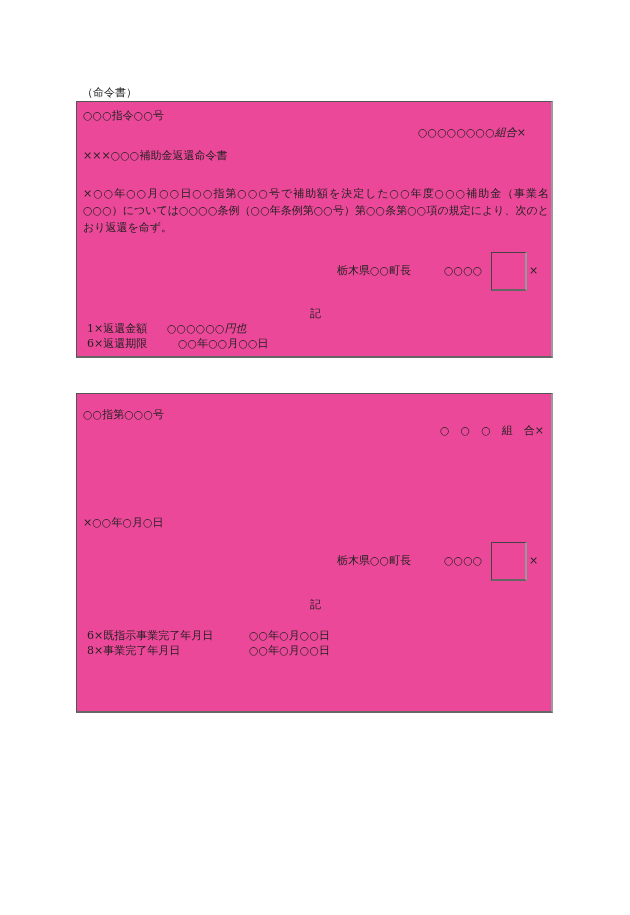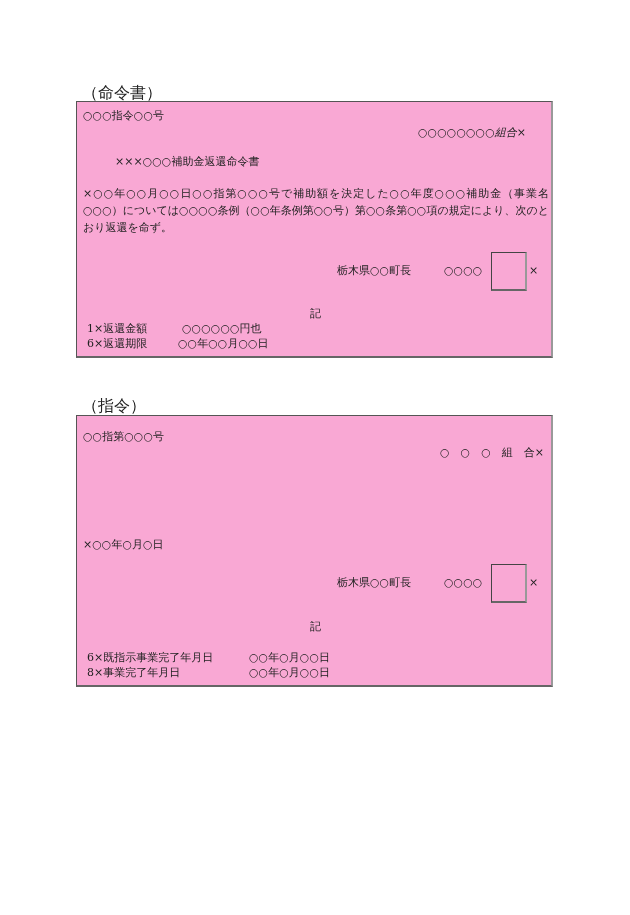--- a/index.html
+++ b/index.html
@@ -2,61 +2,61 @@
 <html><head>
 <meta charset="utf-8">
 <style>
   html, body { margin: 0; padding: 0; background: #ffffff; }
   body {
     width: 630px; height: 915px; position: relative; overflow: hidden;
     font-family: "DejaVu Serif", "Liberation Serif", serif;
     color: #222; font-size: 11px;
   }
   .abs { position: absolute; white-space: nowrap; line-height: 14px; }
-  .section-label { position: absolute; left: 82px; font-size: 16px; color: #222; }
+  .section-label { position: absolute; left: 82px; font-size: 11px; color: #222; }
   .doc-box {
     position: absolute; left: 76px; width: 477px;
     border: 1px solid #555; border-right: 2px solid #999; border-bottom: 2px solid #666;
-    box-sizing: border-box; background: #f9a8d4;
+    box-sizing: border-box; background: #ec4899;
   }
   .para { position: absolute; left: 6px; width: 466px; line-height: 17px; white-space: normal; text-align: justify; }
   .seal-box {
     position: absolute; width: 36px; height: 39px;
     border: 1px solid #444; border-right: 2px solid #999; border-bottom: 2px solid #666;
     box-sizing: border-box;
   }
   .item-row { position: absolute; left: 6px; }
   .item-row span { position: absolute; white-space: nowrap; }
 </style>
 </head>
 <body>
 
 <div class="section-label abs" style="top:86px;">（命令書）</div>
 <div class="doc-box" style="top:101px; height:257px;">
   <div class="abs" style="left:6px; top:7px;">○○○指令○○号</div>
   <div class="abs" style="left:341px; top:24px;font-style:italic;">○○○○○○○○組合×</div>
-  <div class="abs" style="left:6px; top:53px;margin-left:32px;">×××○○○補助金返還命令書</div>
+  <div class="abs" style="left:6px; top:47px;">×××○○○補助金返還命令書</div>
   <div class="para" style="top:83px;">×○○年○○月○○日○○指第○○○号で補助額を決定した○○年度○○○補助金（事業名○○○）については○○○○条例（○○年条例第○○号）第○○条第○○項の規定により、次のとおり返還を命ず。</div>
   <div class="abs" style="left:260px; top:162px;">栃木県○○町長</div>
   <div class="abs" style="left:367px; top:162px;">○○○○</div>
   <div class="seal-box" style="left:414px; top:150px;"></div>
   <div class="abs" style="left:452px; top:162px;">×</div>
   <div class="abs" style="left:233px; top:205px;">記</div>
   <div class="item-row" style="top:219px;">
     <span style="left:4px;">1×返還金額</span>
-    <span style="left:99px;">○○○○○○円也</span>
+    <span style="left:84px;font-style:italic;">○○○○○○円也</span>
   </div>
   <div class="item-row" style="top:234px;">
     <span style="left:4px;">6×返還期限</span>
     <span style="left:95px;">○○年○○月○○日</span>
   </div>
 </div>
 
 <div class="section-label abs" style="top:399px;">（指令）</div>
-<div class="doc-box" style="top:415px; height:272px;text-decoration:underline;">
+<div class="doc-box" style="top:393px; height:320px;text-decoration:underline;">
   <div class="abs" style="left:6px; top:14px;">○○指第○○○号</div>
   <div class="abs" style="left:343px; top:30px;margin-left:20px;">○　○　○　組　合×</div>
   <div class="abs" style="left:6px; top:122px;">×○○年○月○日</div>
   <div class="abs" style="left:260px; top:160px;">栃木県○○町長</div>
   <div class="abs" style="left:367px; top:160px;">○○○○</div>
   <div class="seal-box" style="left:414px; top:148px;"></div>
   <div class="abs" style="left:452px; top:160px;">×</div>
   <div class="abs" style="left:233px; top:204px;">記</div>
   <div class="item-row" style="top:234px;">
     <span style="left:4px;">6×既指示事業完了年月日</span>

